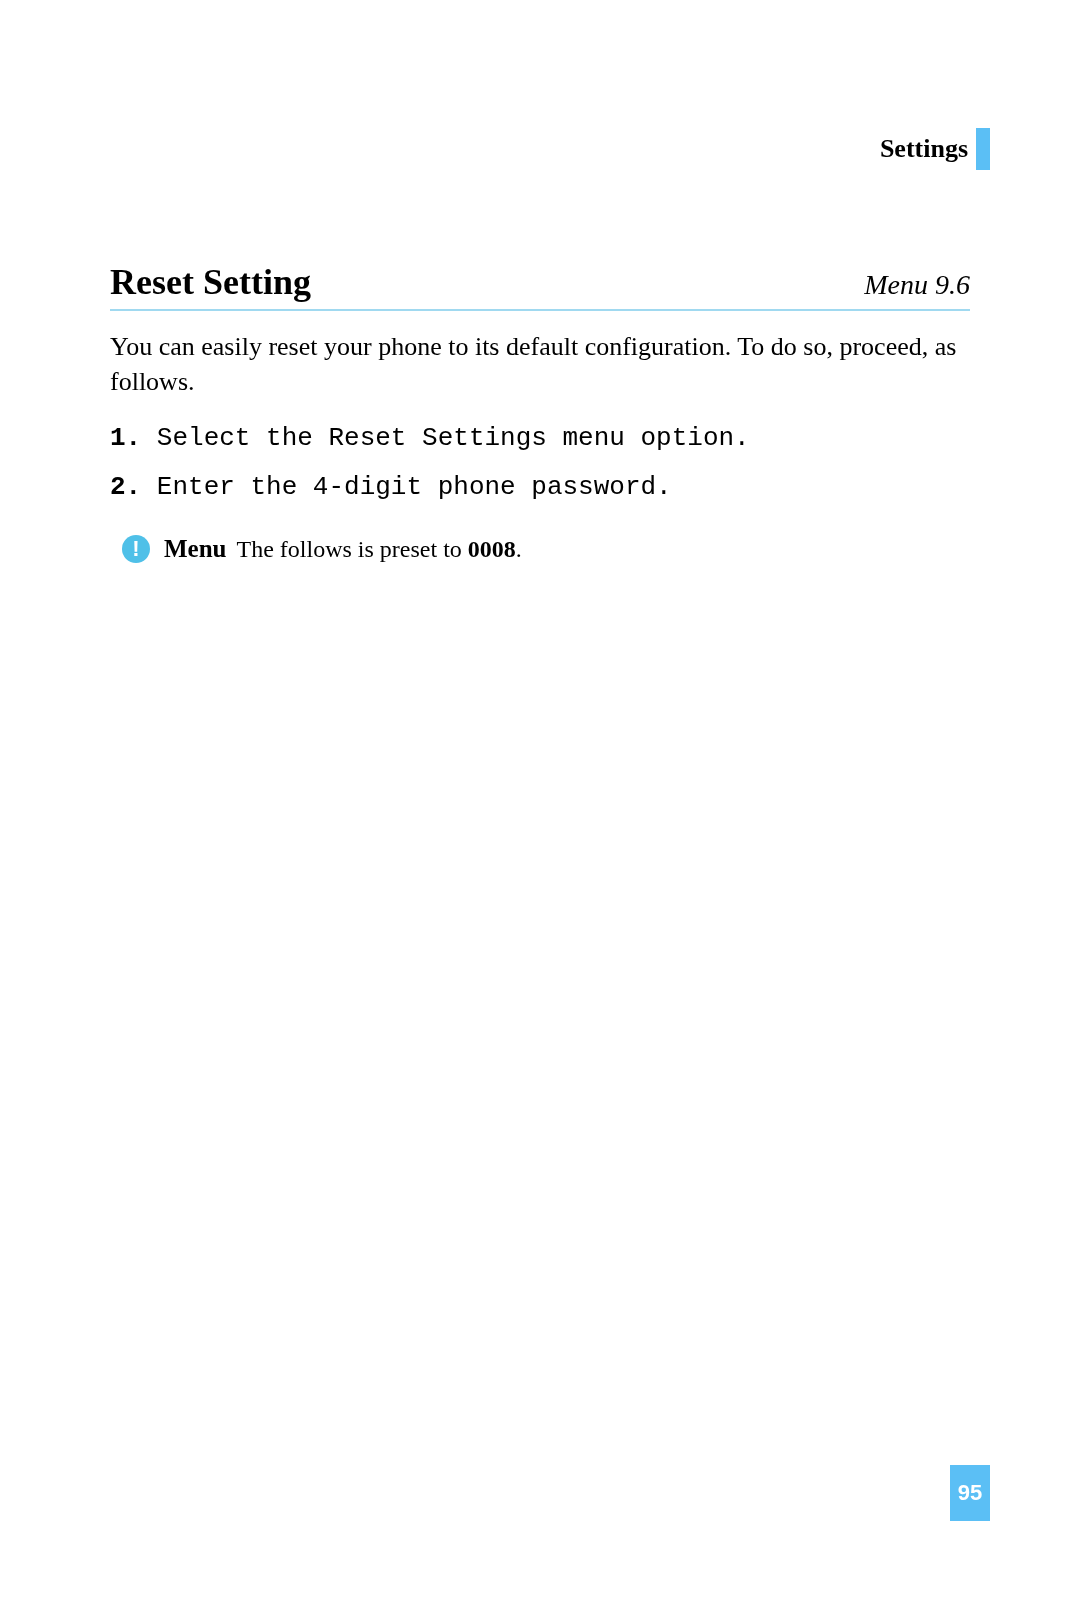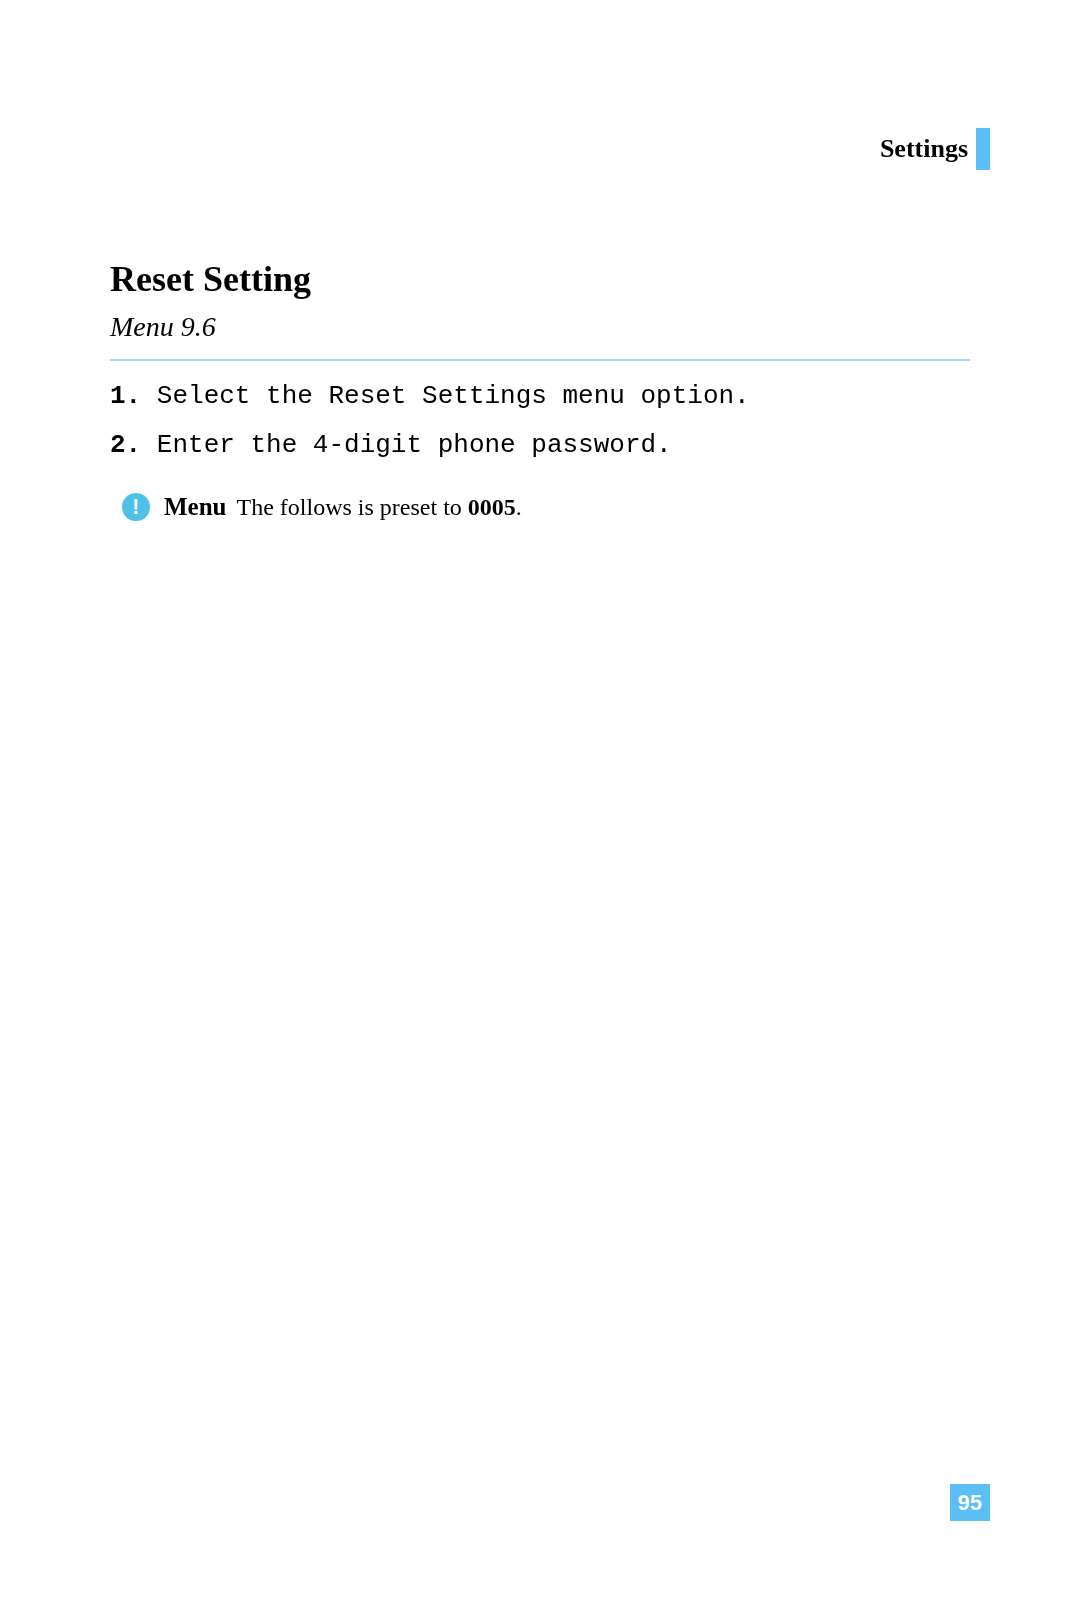--- a/index.html
+++ b/index.html
@@ -33,23 +33,22 @@
       position: absolute;
       left: 110px;
       top: 258px;
       right: 110px;
     }
     .title-row {
       display: flex;
       justify-content: space-between;
       align-items: baseline;
       border-bottom: 2px solid #a0d9f0;
-      padding-bottom: 16px;
+      padding-bottom: 6px;
       margin-bottom: 18px;
-      flex-direction: column;
     }
     .title {
       font-weight: bold;
       font-size: 36px;
     }
     .menu-label {
       font-style: italic;
       font-size: 28px;
       margin-top: 11px;
     }
@@ -103,52 +102,53 @@
     }
     .page-number {
       position: absolute;
       bottom: 100px;
       right: 90px;
       background: #5bbff5;
       color: #fff;
       font-size: 22px;
       font-weight: bold;
       width: 40px;
-      height: 37px;
+      height: 56px;
       display: flex;
       align-items: center;
       justify-content: center;
       font-family: Arial, sans-serif;
     }
   </style>
 </head>
 <body>
 
 <div class="header-section">
   <span class="header-label">Settings</span>
   <div class="header-bar"></div>
 </div>
 
 <div class="content">
   <div class="title-row">
     <span class="title">Reset Setting</span>
     <span class="menu-label">Menu 9.6</span>
   </div>
+  <div class="intro">You can easily reset your phone to its default configuration. To do so, proceed, as follows.</div>
   <div class="steps">
     <div class="step">
       <span class="step-num">1.</span>
       <span>Select the Reset Settings menu option.</span>
     </div>
     <div class="step">
       <span class="step-num">2.</span>
       <span>Enter the 4-digit phone password.</span>
     </div>
   </div>
   <div class="note-row">
     <div class="note-icon">!</div>
     <span class="note-label">Menu</span>
     <span class="note-text">
-      <span>The follows is preset to </span><span class="note-bold">0005</span><span>.</span>
+      <span>The follows is preset to </span><span class="note-bold">0008</span><span>.</span>
     </span>
   </div>
 </div>
 
 <div class="page-number">95</div>
 
 </body></html>

